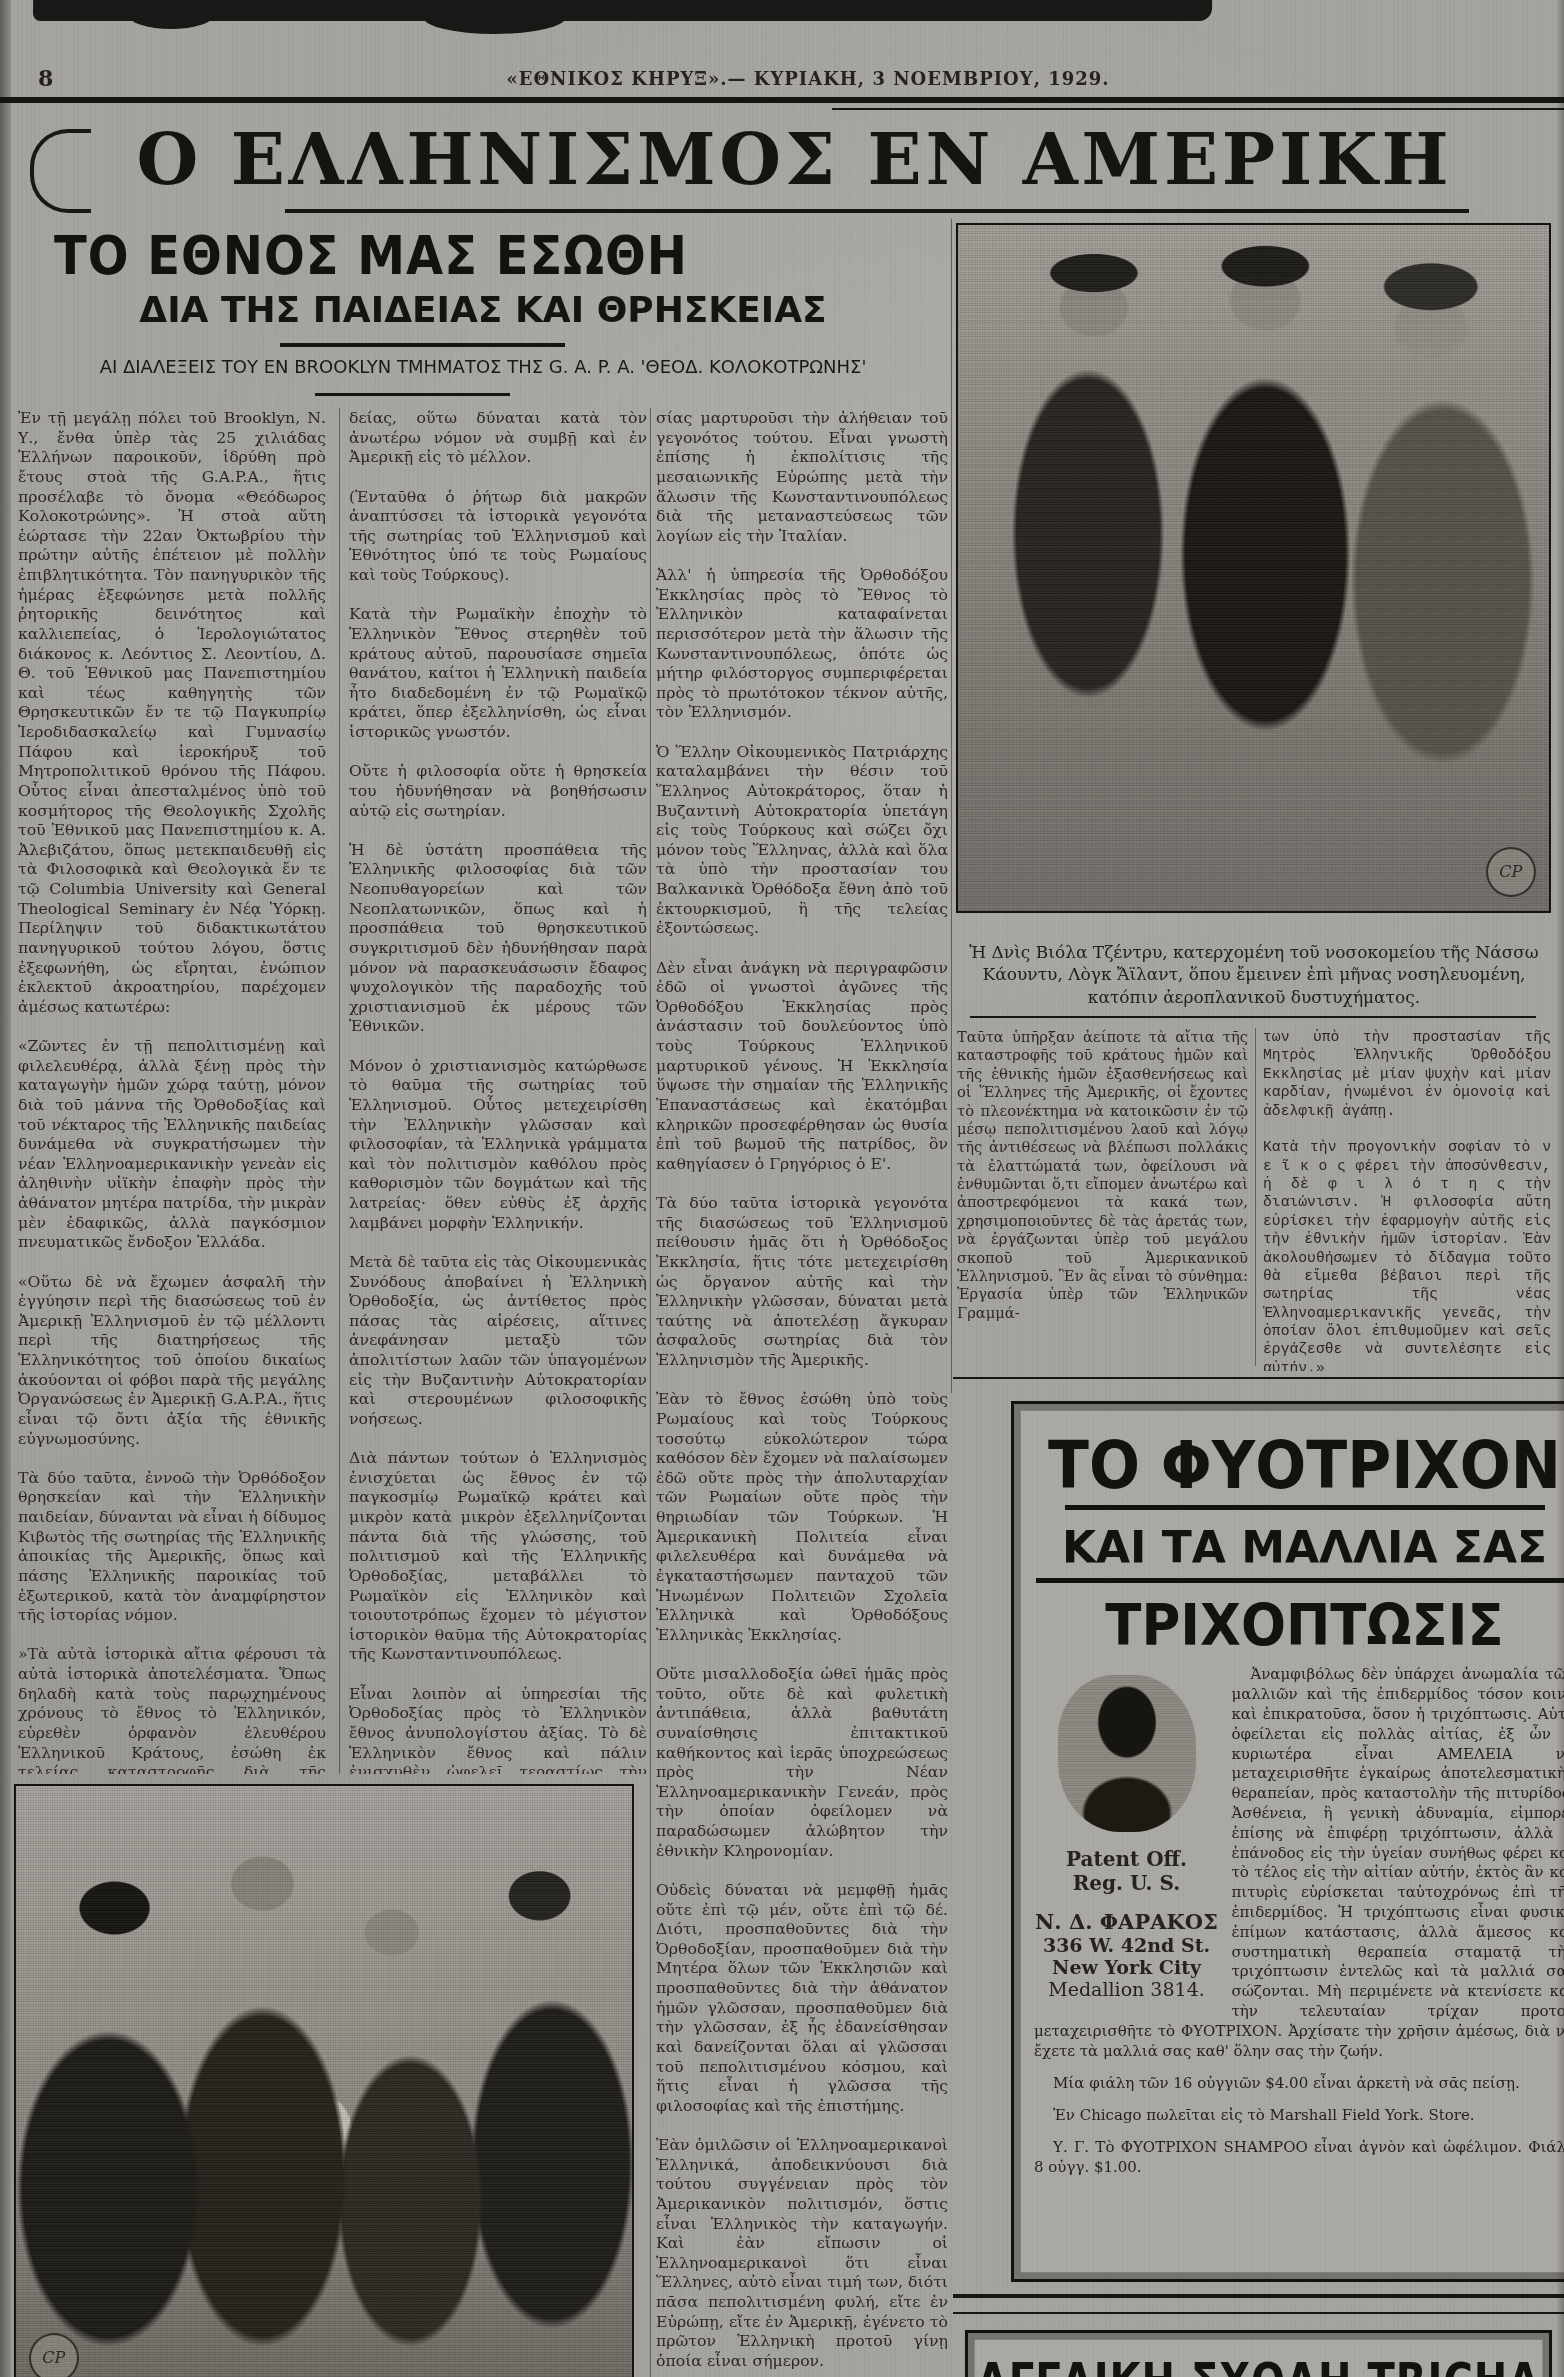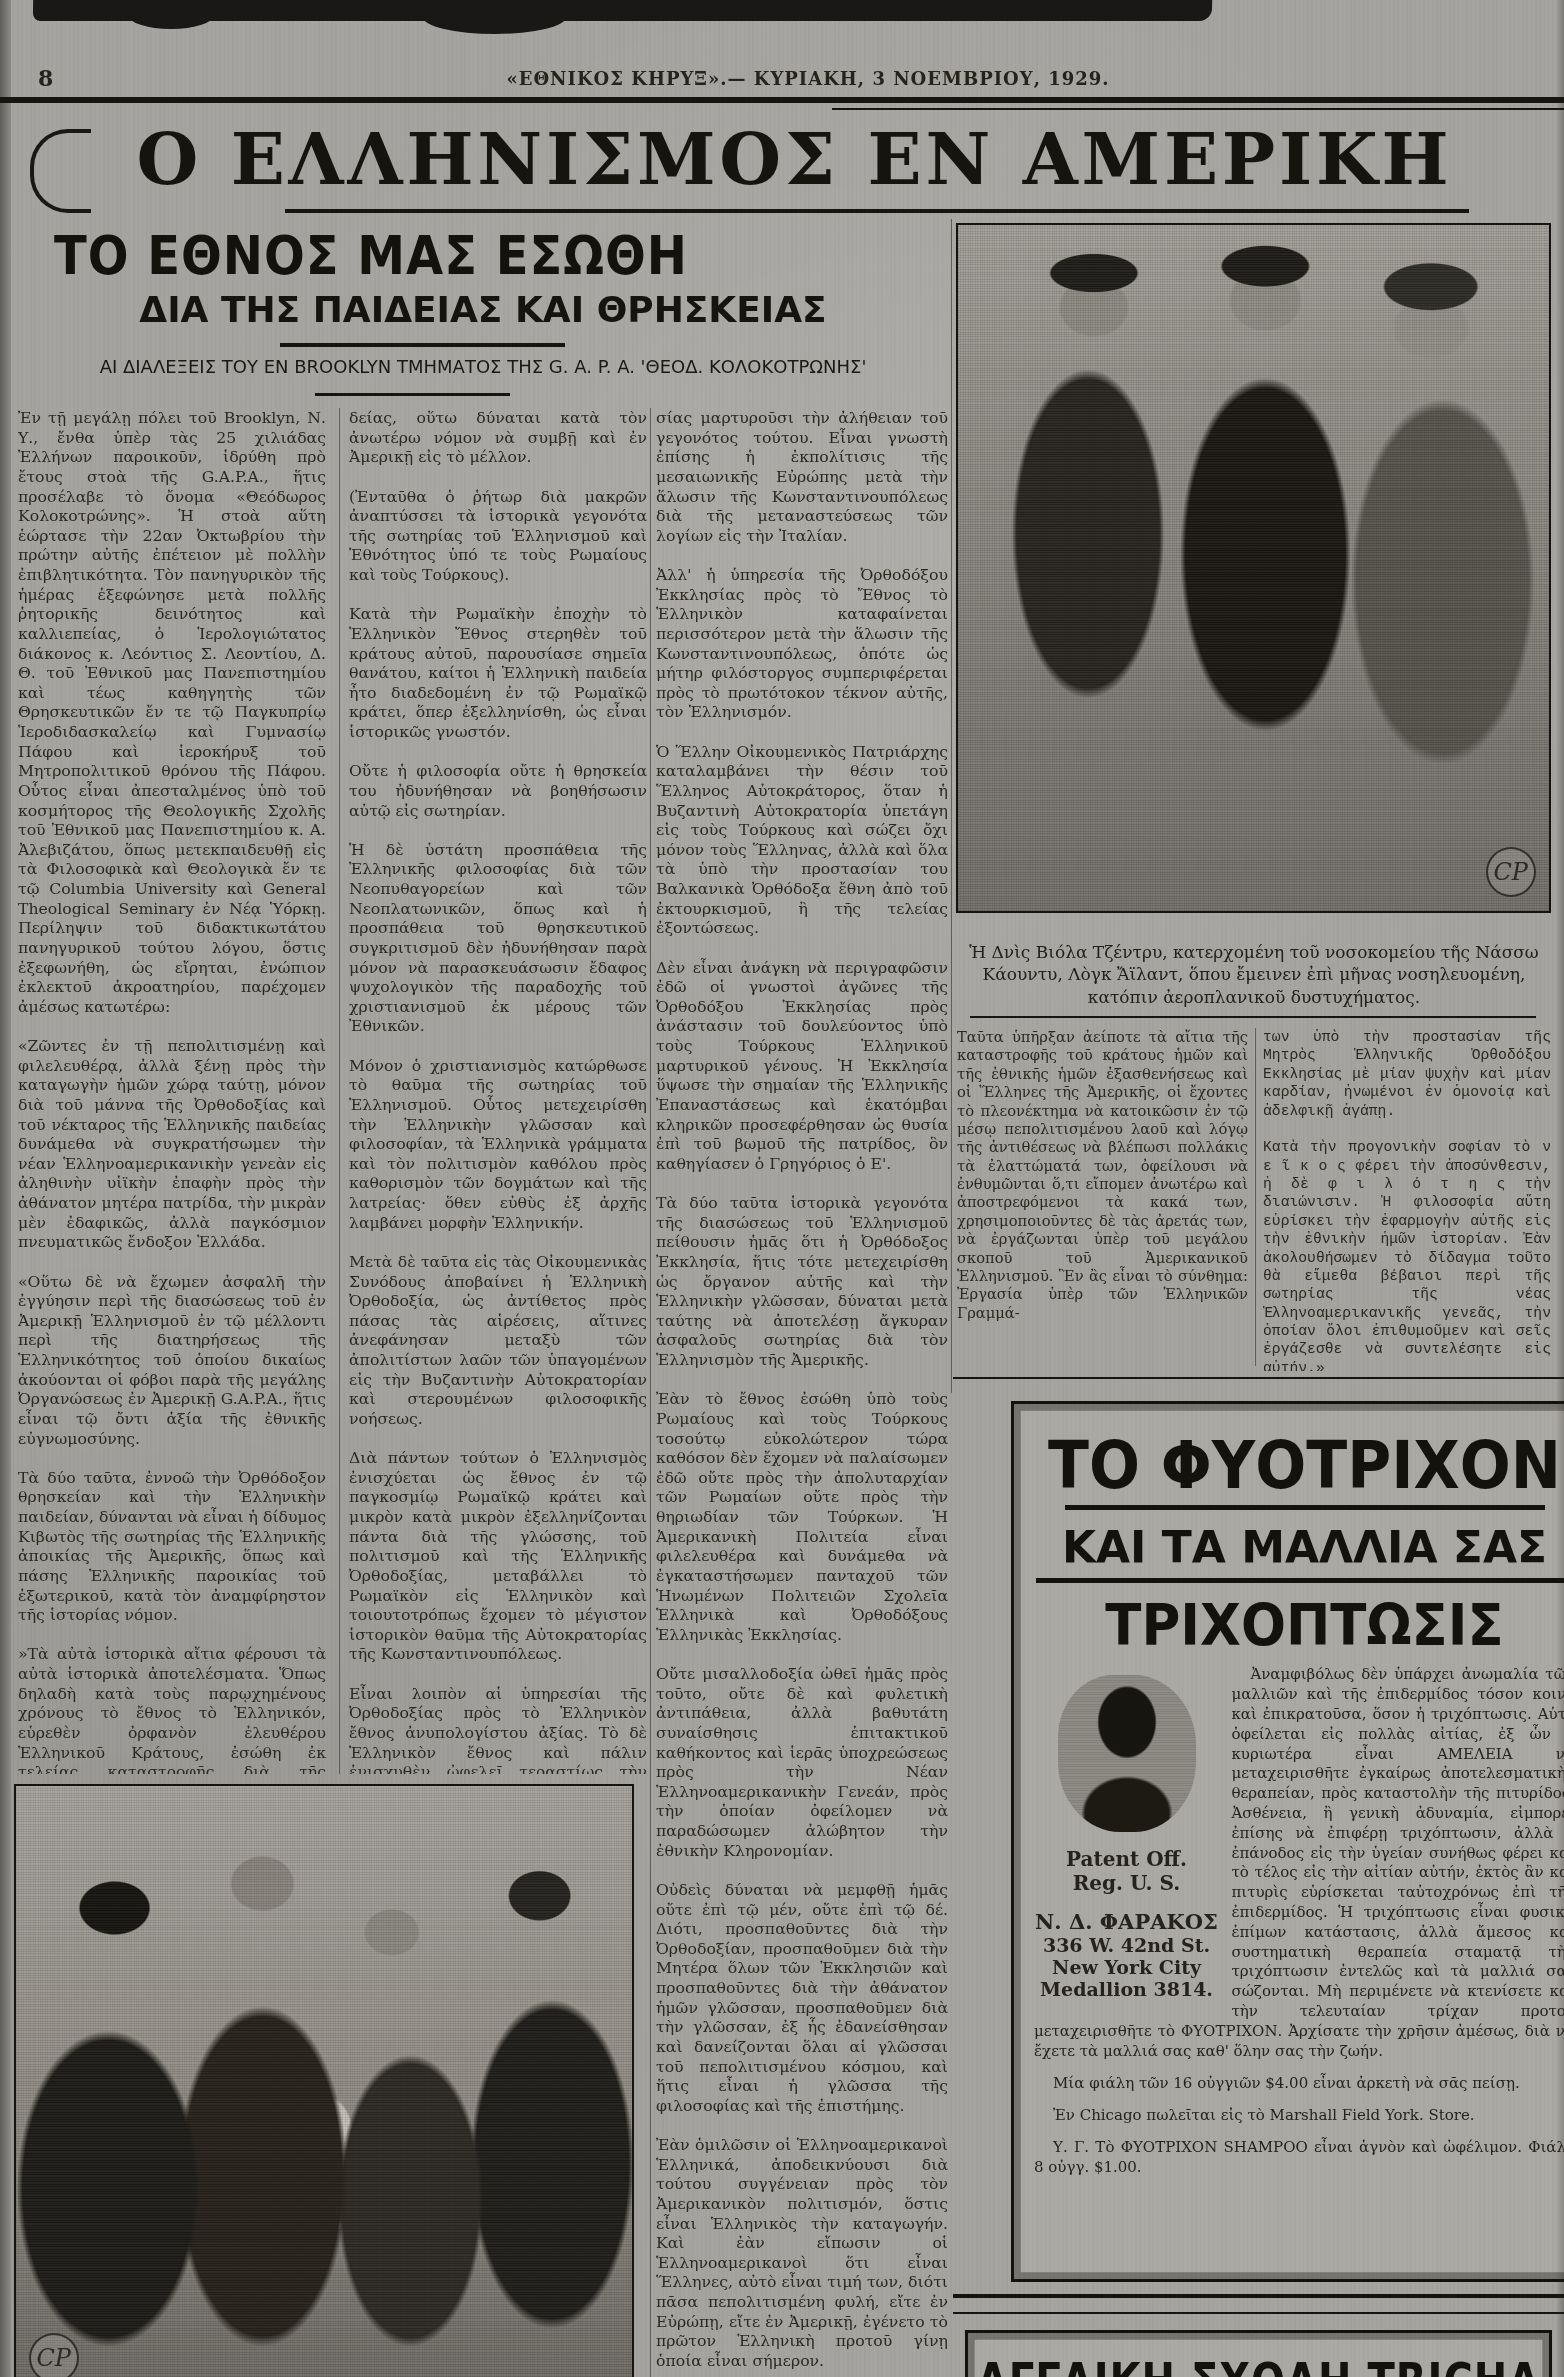--- a/index.html
+++ b/index.html
@@ -22,21 +22,21 @@
     font-size:15.7px;line-height:1.25;text-align:justify;white-space:pre-line;
     overflow:hidden;color:#2b2820;
   }
   .caption{font-size:17px;line-height:1.32;color:#22201a;}
   .photo{
     background-color:#8f8c86;border:2.4px solid #15130f;box-sizing:border-box;
   }
   .stamp{
     width:46px;height:46px;border:2.4px solid rgba(35,33,28,.85);border-radius:50%;
     display:flex;align-items:center;justify-content:center;
-    font-size:24px;font-style:italic;color:rgba(35,33,28,.9);background:rgba(190,187,180,.25);
+    font-size:16px;font-style:italic;color:rgba(35,33,28,.9);background:rgba(190,187,180,.25);
   }
   .adbox{border:3.8px solid #14120d;box-sizing:border-box;background:rgba(186,183,176,.25);
     box-shadow:inset 0 0 0 4.8px rgba(186,183,176,.0), inset 0 0 0 6.7px rgba(20,18,13,.35);}
   .adtitle{font-weight:bold;color:#14120d;}
   .adbar{background:#14120d;height:4.8px;margin:4.8px auto 12.4px auto;}
   .adp{font-size:15px;line-height:1.32;text-align:justify;margin:0 0 12.4px 0;text-indent:19px;color:#26231d;}
   .torn{background:#191816;}
 </style>
 </head>
 <body>
@@ -151,21 +151,21 @@
            background:
              repeating-linear-gradient(0deg, rgba(25,23,20,.10) 0 1px, transparent 1px 2.4px),
              radial-gradient(ellipse 48px 59px at 50% 30%, #17150f 0 58%, transparent 62%),
              radial-gradient(ellipse 76px 62px at 50% 88%, #1d1a14 0 55%, transparent 60%),
              #8f8c86;border-radius:40% 45% 45% 45%;"></div>
       <div style="font-size:20px;font-weight:bold;margin-top:15px;">Patent Off.</div>
       <div style="font-size:20px;font-weight:bold;margin-bottom:14px;">Reg. U. S.</div>
       <div style="font-size:21px;font-weight:bold;">Ν. Δ. ΦΑΡΑΚΟΣ</div>
       <div style="font-size:19px;font-weight:bold;">336 W. 42nd St.</div>
       <div style="font-size:19px;font-weight:bold;">New York City</div>
-      <div style="font-size:19px;font-weight:bold;">Medallion 3814.</div>
+      <div style="font-size:19px;font-weight:normal;">Medallion 3814.</div>
     </div>
     <p class="adp">Ἀναμφιβόλως δὲν ὑπάρχει ἀνωμαλία τῶν μαλλιῶν καὶ τῆς ἐπιδερμίδος τόσον κοινὴ καὶ ἐπικρατοῦσα, ὅσον ἡ τριχόπτωσις. Αὐτὸ ὀφείλεται εἰς πολλὰς αἰτίας, ἐξ ὧν ἡ κυριωτέρα εἶναι ΑΜΕΛΕΙΑ νὰ μεταχειρισθῆτε ἐγκαίρως ἀποτελεσματικὴν θεραπείαν, πρὸς καταστολὴν τῆς πιτυρίδος. Ἀσθένεια, ἢ γενικὴ ἀδυναμία, εἰμπορεῖ ἐπίσης νὰ ἐπιφέρῃ τριχόπτωσιν, ἀλλὰ ἡ ἐπάνοδος εἰς τὴν ὑγείαν συνήθως φέρει καὶ τὸ τέλος εἰς τὴν αἰτίαν αὐτήν, ἐκτὸς ἂν καὶ πιτυρὶς εὑρίσκεται ταὐτοχρόνως ἐπὶ τῆς ἐπιδερμίδος. Ἡ τριχόπτωσις εἶναι φυσικὰ ἐπίμων κατάστασις, ἀλλὰ ἄμεσος καὶ συστηματικὴ θεραπεία σταματᾷ τὴν τριχόπτωσιν ἐντελῶς καὶ τὰ μαλλιά σας σώζονται. Μὴ περιμένετε νὰ κτενίσετε καὶ τὴν τελευταίαν τρίχαν προτοῦ μεταχειρισθῆτε τὸ ΦΥΟΤΡΙΧΟΝ. Ἀρχίσατε τὴν χρῆσιν ἀμέσως, διὰ νὰ ἔχετε τὰ μαλλιά σας καθ' ὅλην σας τὴν ζωήν.</p>
     <p class="adp" style="clear:none;">Μία φιάλη τῶν 16 οὐγγιῶν $4.00 εἶναι ἀρκετὴ νὰ σᾶς πείσῃ.</p>
     <p class="adp">Ἐν Chicago πωλεῖται εἰς τὸ Marshall Field York. Store.</p>
     <p class="adp">Υ. Γ. Τὸ ΦΥΟΤΡΙΧΟΝ SHAMPOO εἶναι ἁγνὸν καὶ ὠφέλιμον. Φιάλη 8 οὐγγ. $1.00.</p>
   </div>
 </div>
 
 <div class="abs rule" style="left:953px;top:2294px;width:612px;height:4.3px;"></div>
 <div class="abs rule" style="left:953px;top:2312px;width:612px;height:1.9px;"></div>

